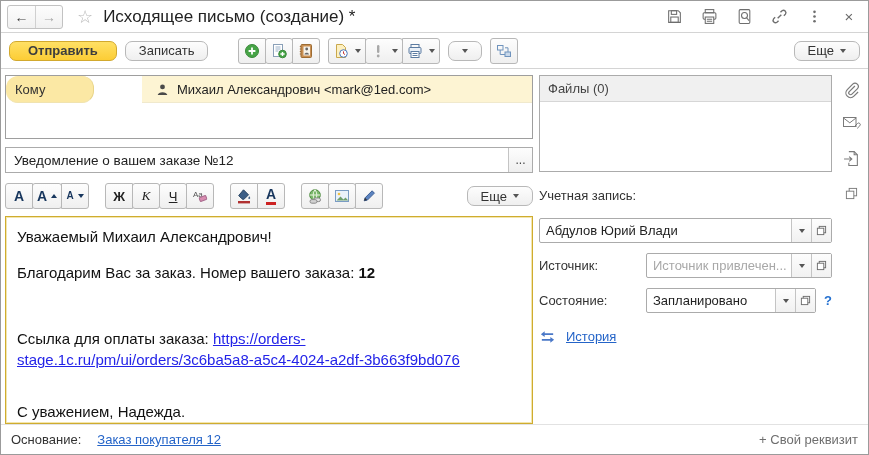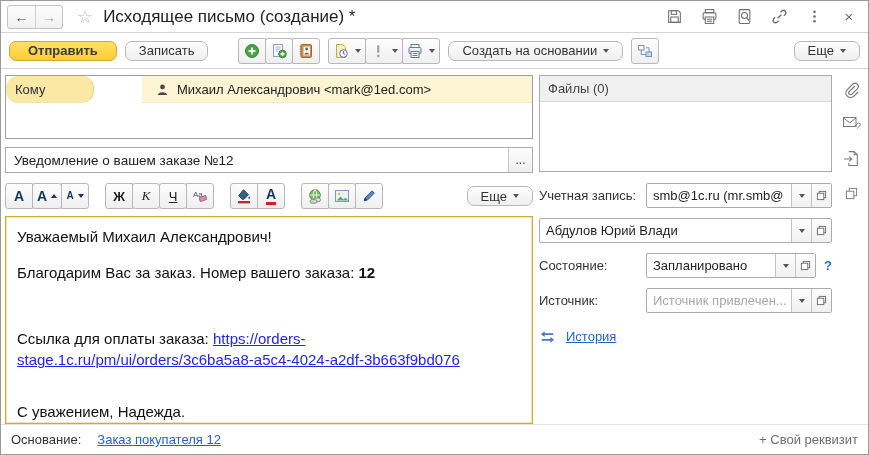--- a/index.html
+++ b/index.html
@@ -200,21 +200,20 @@
         <svg width="16" height="16" viewBox="0 0 16 16" fill="none" stroke="#5b7ba1">
             <rect x="4" y="1.5" width="8" height="3"></rect>
             <rect x="2" y="4.5" width="12" height="6" rx="1" fill="#eaf0f7"></rect>
             <rect x="4" y="8.5" width="8" height="6" fill="#fff"></rect>
             <path d="M5.5 10.5h5M5.5 12.5h5"></path>
           </svg>
         <span class="caret"></span>
       </button>
     </div>
     <button class="btn dropbtn" style="display:inline-flex;align-items:center;">
-      <span>Создать на основании</span>
       <span class="caret"></span>
     </button>
     <div class="grp">
       <button class="ibtn">
         <svg width="16" height="16" viewBox="0 0 16 16" fill="none" stroke="#6f93bd">
             <rect x="1.5" y="2.5" width="5.5" height="4.5"></rect>
             <rect x="9" y="9" width="5.5" height="4.5" fill="#c8d8ea"></rect>
             <path d="M4.2 7v4.5h4.8M9 4.8h3v4.2"></path>
           </svg>
       </button>
@@ -329,37 +328,41 @@
     </div>
 
     <div class="rightcol">
       <div class="files">
         <div class="files-hdr">Файлы (0)</div>
         <div class="files-body"></div>
       </div>
 
       <div class="frow">
         <div class="flabel">Учетная запись:</div>
+      </div>
+
+      <div class="frow">
         <div class="fctl">
-          <input type="text" value="smb@1c.ru (mr.smb@" style="">
+          <input type="text" value="Абдулов Юрий Влади" style="">
           <span class="seg">
               <span class="caret"></span>
             </span>
           <span class="seg">
               <svg width="11" height="11" viewBox="0 0 12 12" fill="none" stroke="#6b6b6b">
                 <rect x="3.5" y="1.5" width="7" height="7"></rect>
                 <rect x="1.5" y="3.5" width="7" height="7" fill="#fff"></rect>
               </svg>
             </span>
         </div>
       </div>
 
       <div class="frow">
+        <div class="flabel">Источник:</div>
         <div class="fctl">
-          <input type="text" value="Абдулов Юрий Влади" style="">
+          <input type="text" placeholder="Источник привлечен..." style="">
           <span class="seg">
               <span class="caret"></span>
             </span>
           <span class="seg">
               <svg width="11" height="11" viewBox="0 0 12 12" fill="none" stroke="#6b6b6b">
                 <rect x="3.5" y="1.5" width="7" height="7"></rect>
                 <rect x="1.5" y="3.5" width="7" height="7" fill="#fff"></rect>
               </svg>
             </span>
         </div>
@@ -373,36 +376,20 @@
               <span class="caret"></span>
             </span>
           <span class="seg">
               <svg width="11" height="11" viewBox="0 0 12 12" fill="none" stroke="#6b6b6b">
                 <rect x="3.5" y="1.5" width="7" height="7"></rect>
                 <rect x="1.5" y="3.5" width="7" height="7" fill="#fff"></rect>
               </svg>
             </span>
         </div>
         <span class="helpq">?</span>
-      </div>
-
-      <div class="frow">
-        <div class="flabel">Источник:</div>
-        <div class="fctl">
-          <input type="text" placeholder="Источник привлечен..." style="">
-          <span class="seg">
-              <span class="caret"></span>
-            </span>
-          <span class="seg">
-              <svg width="11" height="11" viewBox="0 0 12 12" fill="none" stroke="#6b6b6b">
-                <rect x="3.5" y="1.5" width="7" height="7"></rect>
-                <rect x="1.5" y="3.5" width="7" height="7" fill="#fff"></rect>
-              </svg>
-            </span>
-        </div>
       </div>
 
       <div class="hist">
         <svg width="17" height="12" viewBox="0 0 18 12">
             <path d="M6 0L2 3l4 3V4h9V2H6z" fill="#4a78c8"></path>
             <path d="M12 6l4 3-4 3v-2H3V8h9z" fill="#4a78c8"></path>
           </svg>
         <a>История</a>
       </div>
     </div>

